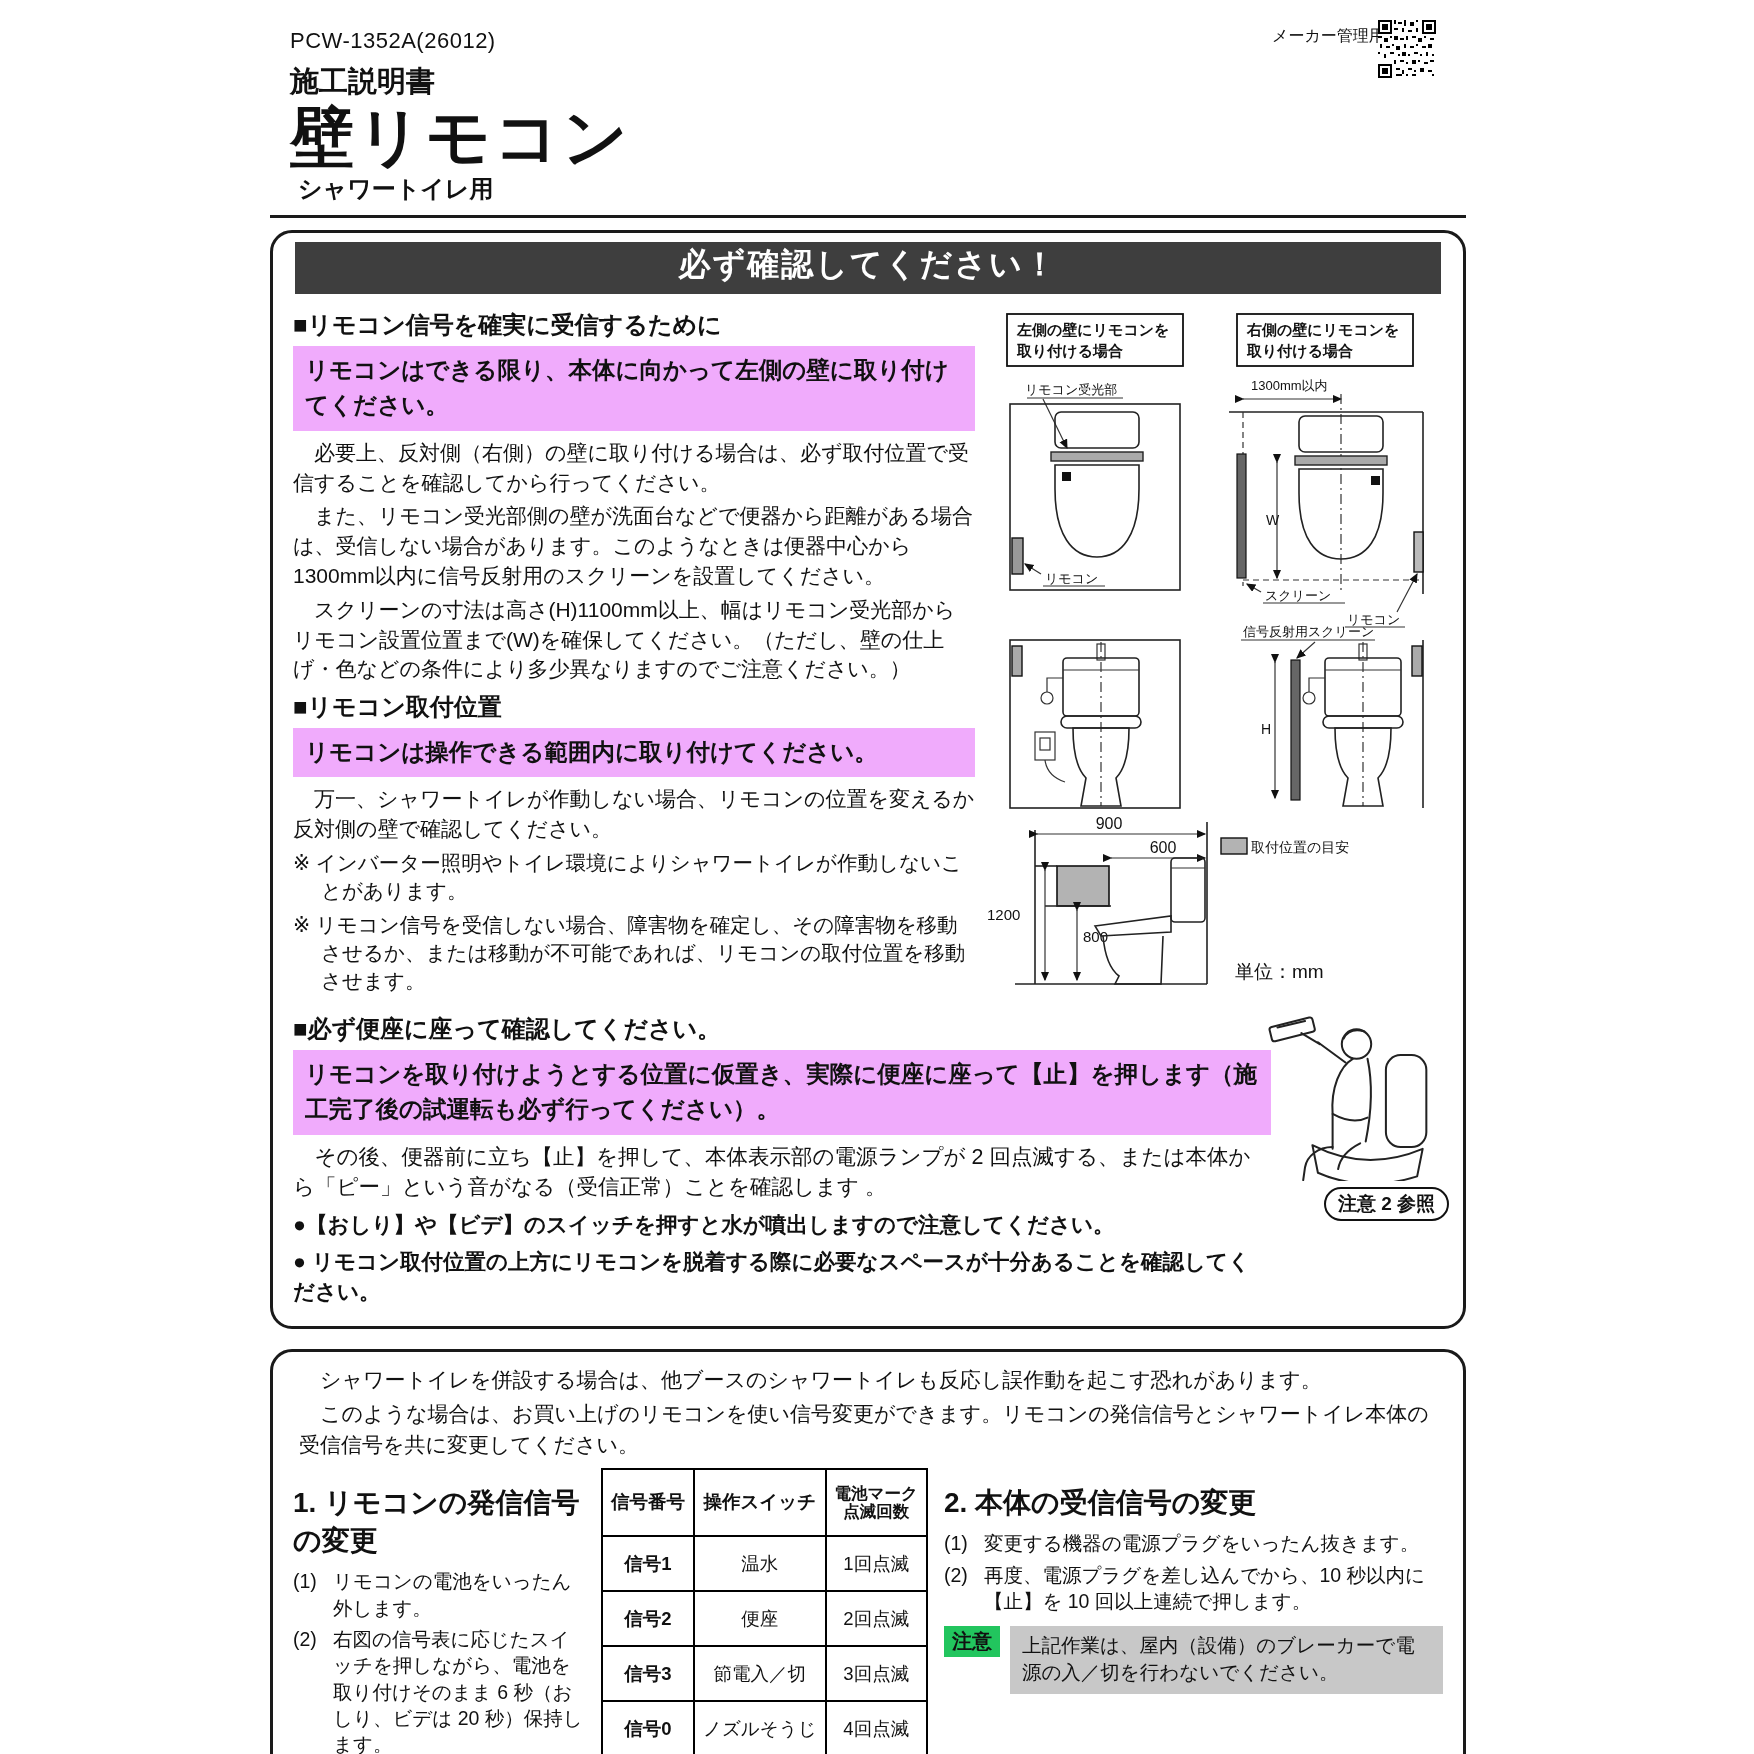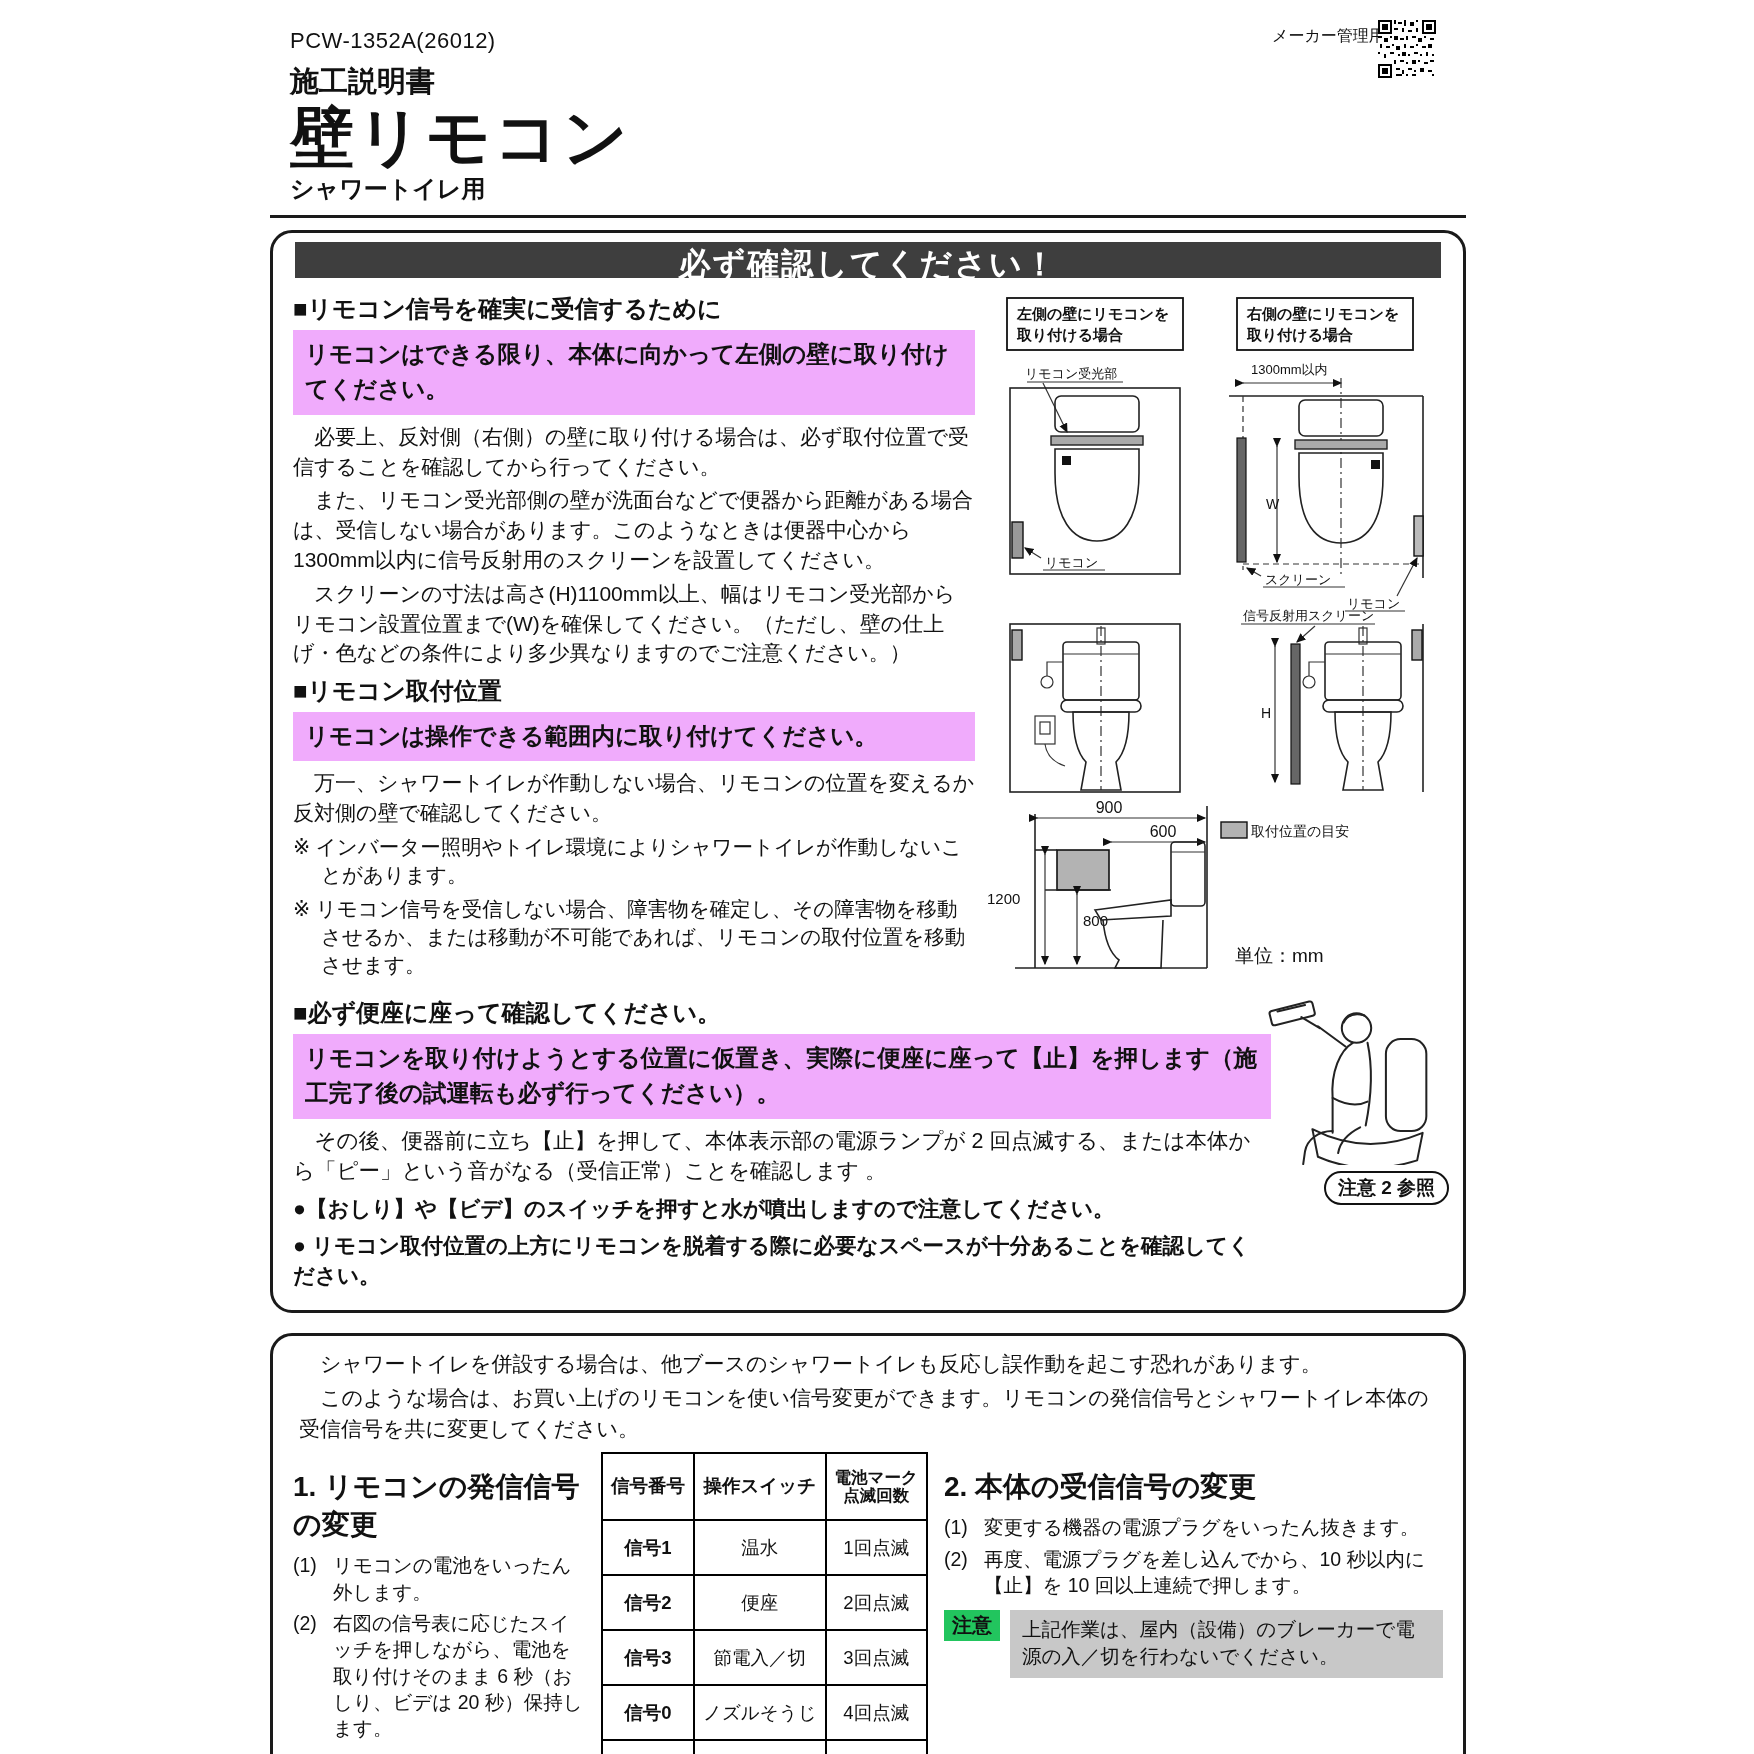--- a/index.html
+++ b/index.html
@@ -5,29 +5,29 @@
   * { margin:0; padding:0; box-sizing:border-box; }
   body { background:#fff; font-family:"Liberation Sans","DejaVu Sans",sans-serif; color:#111; }
   .page { position:relative; width:1754px; height:1754px; background:#fff; overflow:hidden; }
   .content { position:absolute; left:270px; top:28px; width:1196px; }
 
   
   .hdr { padding-left:20px; }
   .model { font-size:22px; letter-spacing:0.5px; }
   .doctype { font-size:29px; font-weight:bold; margin-top:8px; }
   .title { font-size:64px; font-weight:900; letter-spacing:3px; line-height:1.05; margin-top:2px; }
-  .subtitle { font-size:24px; font-weight:bold; margin-top:2px; }
+  .subtitle { font-size:24px; font-weight:bold; margin-top:2px;margin-left:8px; }
   .hdr-rule { border-top:3px solid #1a1a1a; margin-top:10px; }
   .maker { position:absolute; left:1272px; top:26px; font-size:16px; }
   .qr { position:absolute; left:1378px; top:20px; }
 
   
   .secbox { border:3px solid #1a1a1a; border-radius:22px; padding:9px 20px 12px 20px; margin-top:12px; }
   .secbar { background:#3e3e3e; color:#fff; font-weight:bold; text-align:center; font-size:32px;
-            height:36px; line-height:44px; margin:0 2px 8px 2px; letter-spacing:2px; }
+            height:52px; line-height:44px; margin:0 2px 8px 2px; letter-spacing:2px; }
 
   
   .s1main { display:flex; gap:10px; }
   .s1text { width:682px; }
   .s1diag { width:440px; flex:none; }
   h3.sub { font-size:24px; font-weight:bold; margin:7px 0 5px 0; }
   .hl { background:#f0abfc; font-weight:bold; font-size:23.5px; line-height:1.5; padding:7px 12px; margin:5px 0 7px 0; }
   .para { font-size:21px; line-height:1.42; margin:4px 0; }
   .note { font-size:20.5px; line-height:1.38; margin:5px 0; padding-left:28px; text-indent:-28px; }
   .s1bottom { position:relative; margin-top:6px; padding-right:172px; }

